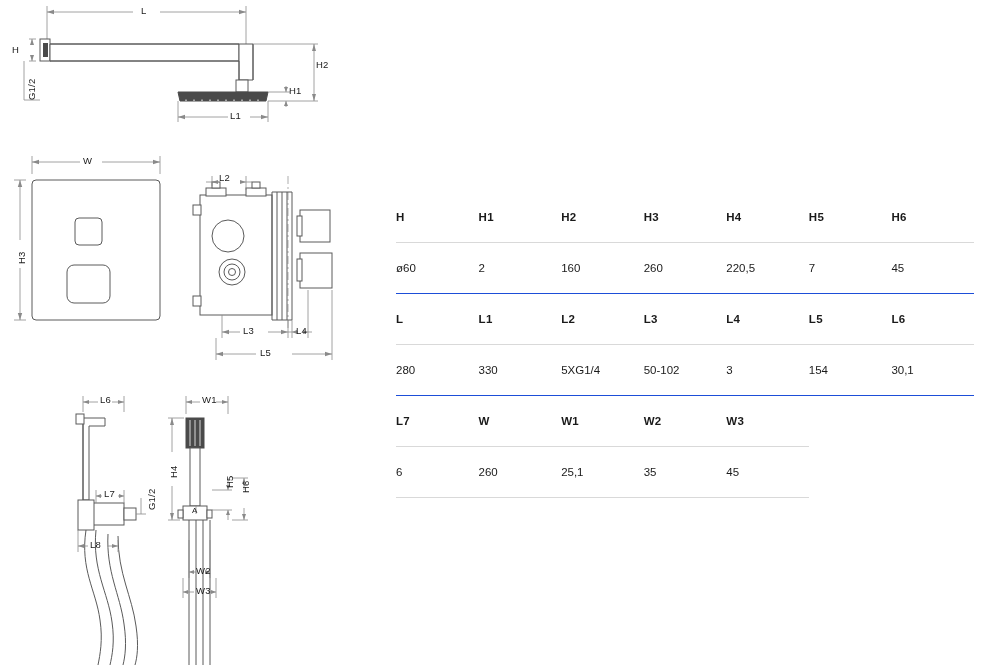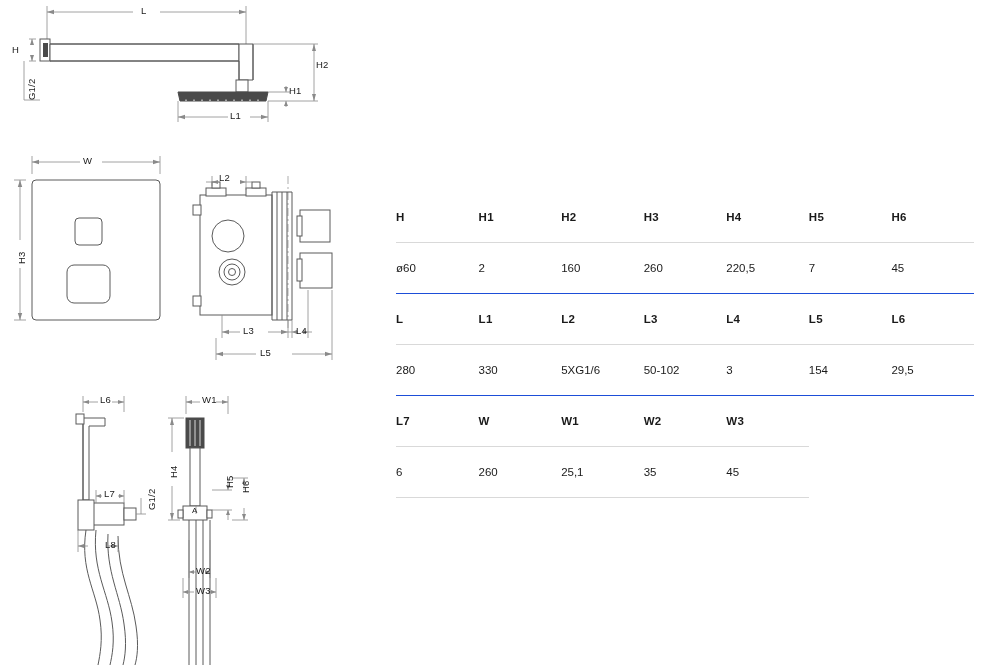--- a/index.html
+++ b/index.html
@@ -390,21 +390,21 @@
   <div class="dim-label rot" style="left:16px; top:264px;">H3</div>
 
   <div class="dim-label" style="left:219px; top:172px;">L2</div>
   <div class="dim-label" style="left:243px; top:325px;">L3</div>
   <div class="dim-label" style="left:296px; top:325px;">L4</div>
   <div class="dim-label" style="left:260px; top:347px;">L5</div>
 
   <div class="dim-label" style="left:100px; top:394px;">L6</div>
   <div class="dim-label" style="left:104px; top:488px;">L7</div>
   <div class="dim-label rot" style="left:146px; top:510px;">G1/2</div>
-  <div class="dim-label" style="left:105px; top:539px;text-align:center;">L8</div>
+  <div class="dim-label" style="left:90px; top:539px;text-align:center;">L8</div>
   <div class="dim-label" style="left:202px; top:394px;">W1</div>
   <div class="dim-label rot" style="left:168px; top:478px;">H4</div>
   <div class="dim-label rot" style="left:224px; top:488px;">H5</div>
   <div class="dim-label rot" style="left:240px; top:493px;">H6</div>
   <div class="dim-label" style="left:192px; top:506px; font-size:8px;">A</div>
   <div class="dim-label" style="left:196px; top:565px;">W2</div>
   <div class="dim-label" style="left:196px; top:585px;">W3</div>
 
 
   <div class="table-wrap">
@@ -433,25 +433,25 @@
           <td>L1</td>
           <td>L2</td>
           <td>L3</td>
           <td>L4</td>
           <td>L5</td>
           <td>L6</td>
         </tr>
         <tr class="valrow">
           <td>280</td>
           <td>330</td>
-          <td>5XG1/6</td>
+          <td>5XG1/4</td>
           <td>50-102</td>
           <td>3</td>
           <td>154</td>
-          <td>29,5</td>
+          <td>30,1</td>
         </tr>
         <tr class="hdr">
           <td>L7</td>
           <td>W</td>
           <td>W1</td>
           <td>W2</td>
           <td>W3</td>
           <td style="border-bottom:none"></td>
           <td style="border-bottom:none"></td>
         </tr>

